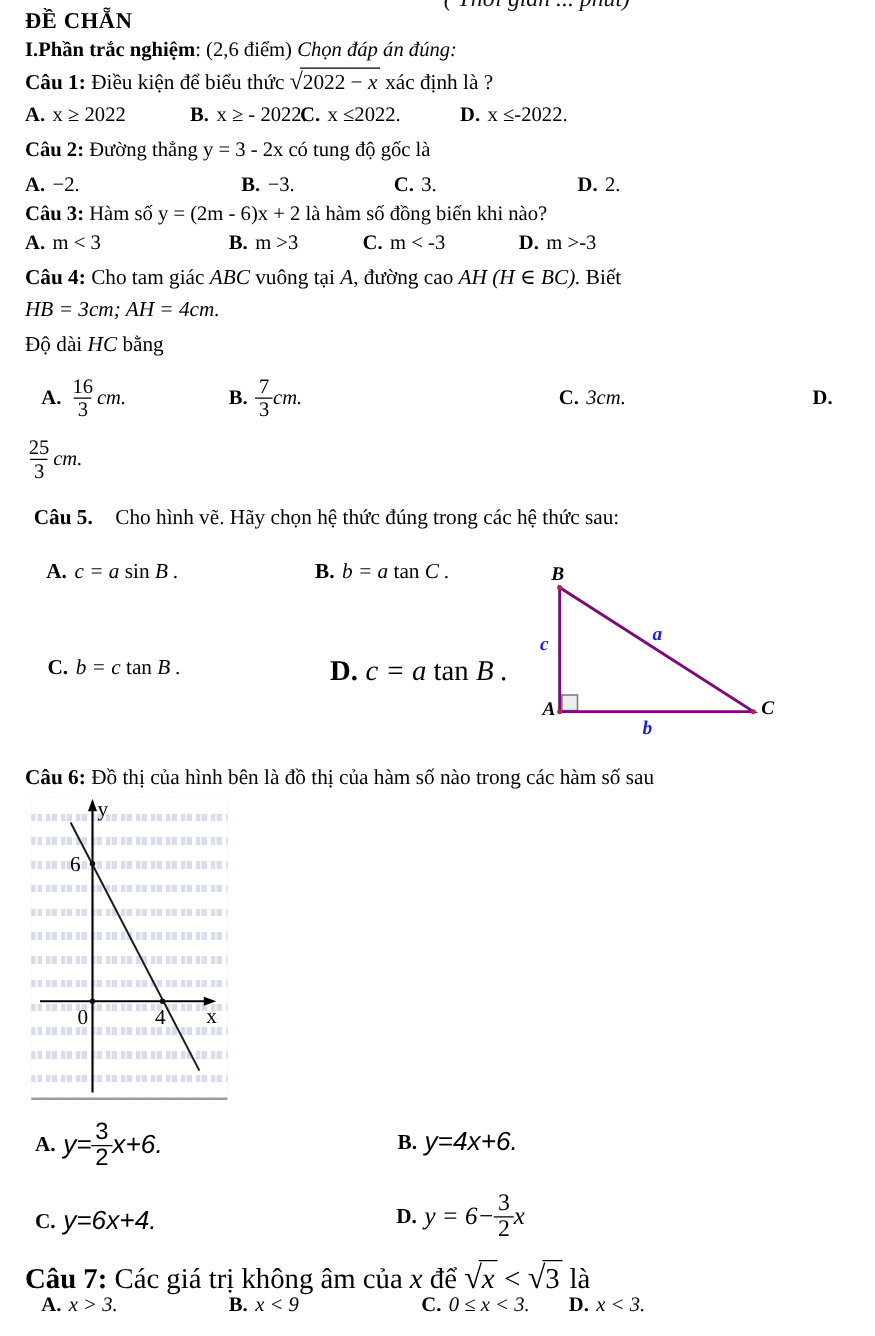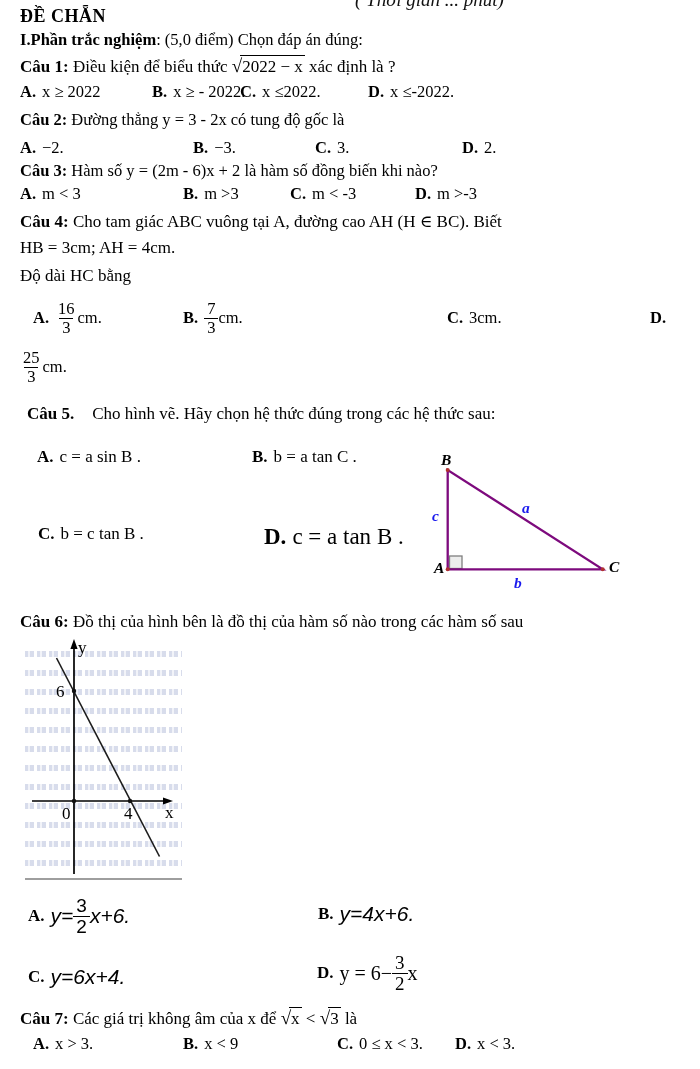--- a/index.html
+++ b/index.html
@@ -1,32 +1,32 @@
 <!DOCTYPE html>
 <html><head>
 <meta charset="utf-8">
 <style>
   *{margin:0;padding:0;box-sizing:border-box}
   html,body{width:700px;height:1069px}
   body{position:relative;overflow:hidden;background:#fff;color:#000;
        font-family:"Liberation Serif","DejaVu Serif",serif;font-size:16.5px;line-height:1.25}
   .abs{position:absolute;white-space:nowrap}
-  .i{}
+  .i{font-style:italic}
   .qlab{font-weight:bold;}
   .row{display:flex;align-items:center}
   .optlab{font-weight:bold;margin-right:6px}
   .frac{display:inline-flex;flex-direction:column;align-items:center;line-height:1.05;vertical-align:middle}
   .frac>span{display:block;padding:0 3px;text-align:left}
   .frac .den{border-top:1.4px solid #000}
   .sqrt{display:inline-block;white-space:nowrap}
   .sqrt .rad{display:inline-block;font-size:1.12em;margin-right:-2px}
   .sqrt .rc{display:inline-block;border-top:1.5px solid #000;padding:0 2px}
   .eq-sans{font-family:"Liberation Sans","DejaVu Sans",sans-serif;font-style:italic;font-size:21px}
   .sansfrac{font-family:"Liberation Sans","DejaVu Sans",sans-serif;font-size:19px}
-  .eq-serif{font-size:20px}
+  .eq-serif{font-style:italic;font-size:20px}
   .seriffrac{font-size:19px}
   .title{font-size:18px;font-weight:bold;letter-spacing:.5px}
   .topfrag{font-style:italic;font-size:19px;color:#111}
   
   .trifig{position:absolute;left:430px;top:450px;width:200px;height:143px}
   .tlabel{position:absolute;font-weight:bold;font-style:italic;font-size:15.5px;line-height:1}
   .blue{color:#1a1aee}
   
   .graphbox{position:absolute;left:25px;top:638px;width:157px;height:242px;
     border-bottom:2px solid #9e9e9e;
@@ -37,21 +37,21 @@
   .glabel{position:absolute;font-size:17px;line-height:1}
   svg{display:block}
 </style>
 </head>
 <body>
 
 <div class="abs topfrag" style="left:355px;top:-12px">( Thời gian ... phút)</div>
 
 <div class="abs title" style="left:20px;top:5px">ĐỀ CHẴN</div>
 <div class="abs" style="left:20px;top:30px">
-  <span class="qlab">I.Phần trắc nghiệm</span><span>: (5,0 điểm) </span><span class="i">Chọn đáp án đúng:</span>
+  <span class="qlab">I.Phần trắc nghiệm</span><span>: (2,6 điểm) </span><span class="i">Chọn đáp án đúng:</span>
 </div>
 
 <div class="abs" style="left:20px;top:54px;font-size:17px">
   <span class="qlab">Câu 1:</span><span> Điều kiện để biểu thức </span><span class="sqrt"><span class="rad">√</span><span class="rc"><span>2022 − </span><span class="i">x</span></span></span><span> xác định là ?</span>
 </div>
 <div>
   <div class="abs" style="left:20px;top:82px"><span class="optlab">A.</span><span>x ≥ 2022</span></div>
   <div class="abs" style="left:152px;top:82px"><span class="optlab">B.</span><span>x ≥ - 2022.</span></div>
   <div class="abs" style="left:240px;top:82px"><span class="optlab">C.</span><span>x ≤2022.</span></div>
   <div class="abs" style="left:368px;top:82px"><span class="optlab">D.</span><span>x ≤-2022.</span></div>
@@ -189,21 +189,21 @@
     <span class="optlab" style="font-size:17px">D.</span>
     <span class="eq-serif">y = 6−</span>
     <span class="frac seriffrac">
         <span class="num">3</span>
         <span class="den">2</span>
       </span>
     <span class="eq-serif">x</span>
   </div>
 </div>
 
-<div class="abs" style="left:20px;top:1006px;font-size:17px">
+<div class="abs" style="left:20px;top:1006px;font-size:23px">
   <span class="qlab">Câu 7:</span><span> Các giá trị không âm của </span><span class="i">x</span><span> để </span><span class="sqrt"><span class="rad">√</span><span class="rc i">x</span></span><span> &lt; </span><span class="sqrt"><span class="rad">√</span><span class="rc">3</span></span><span> là</span>
 </div>
 <div>
   <div class="abs" style="left:33px;top:1034px"><span class="optlab">A.</span><span class="i">x &gt; 3.</span></div>
   <div class="abs" style="left:183px;top:1034px"><span class="optlab">B.</span><span class="i">x &lt; 9</span></div>
   <div class="abs" style="left:337px;top:1034px"><span class="optlab">C.</span><span class="i">0 ≤ x &lt; 3.</span></div>
   <div class="abs" style="left:455px;top:1034px"><span class="optlab">D.</span><span class="i">x &lt; 3.</span></div>
 </div>
 
 </body></html>

